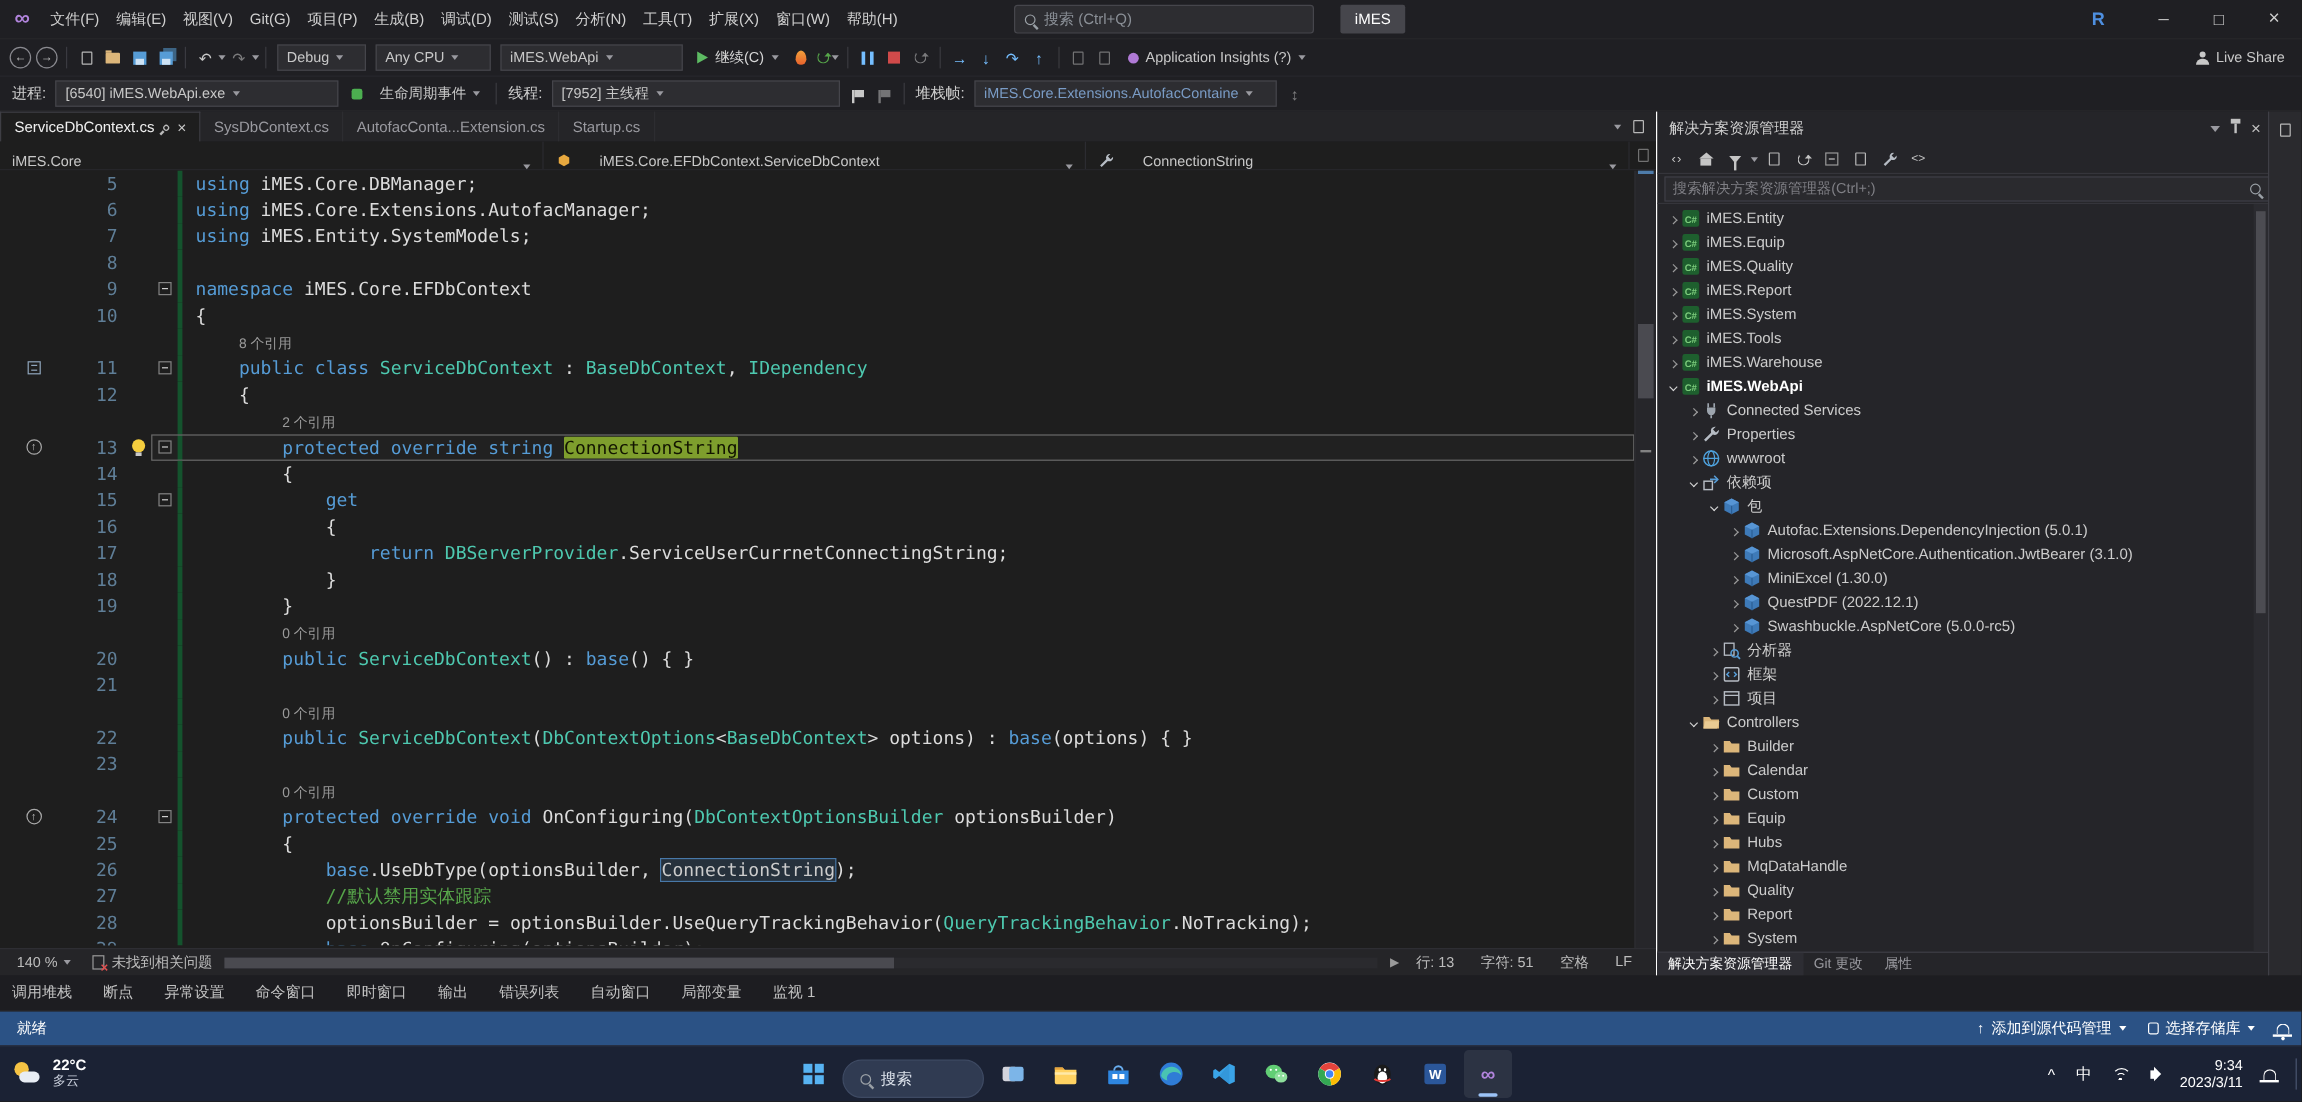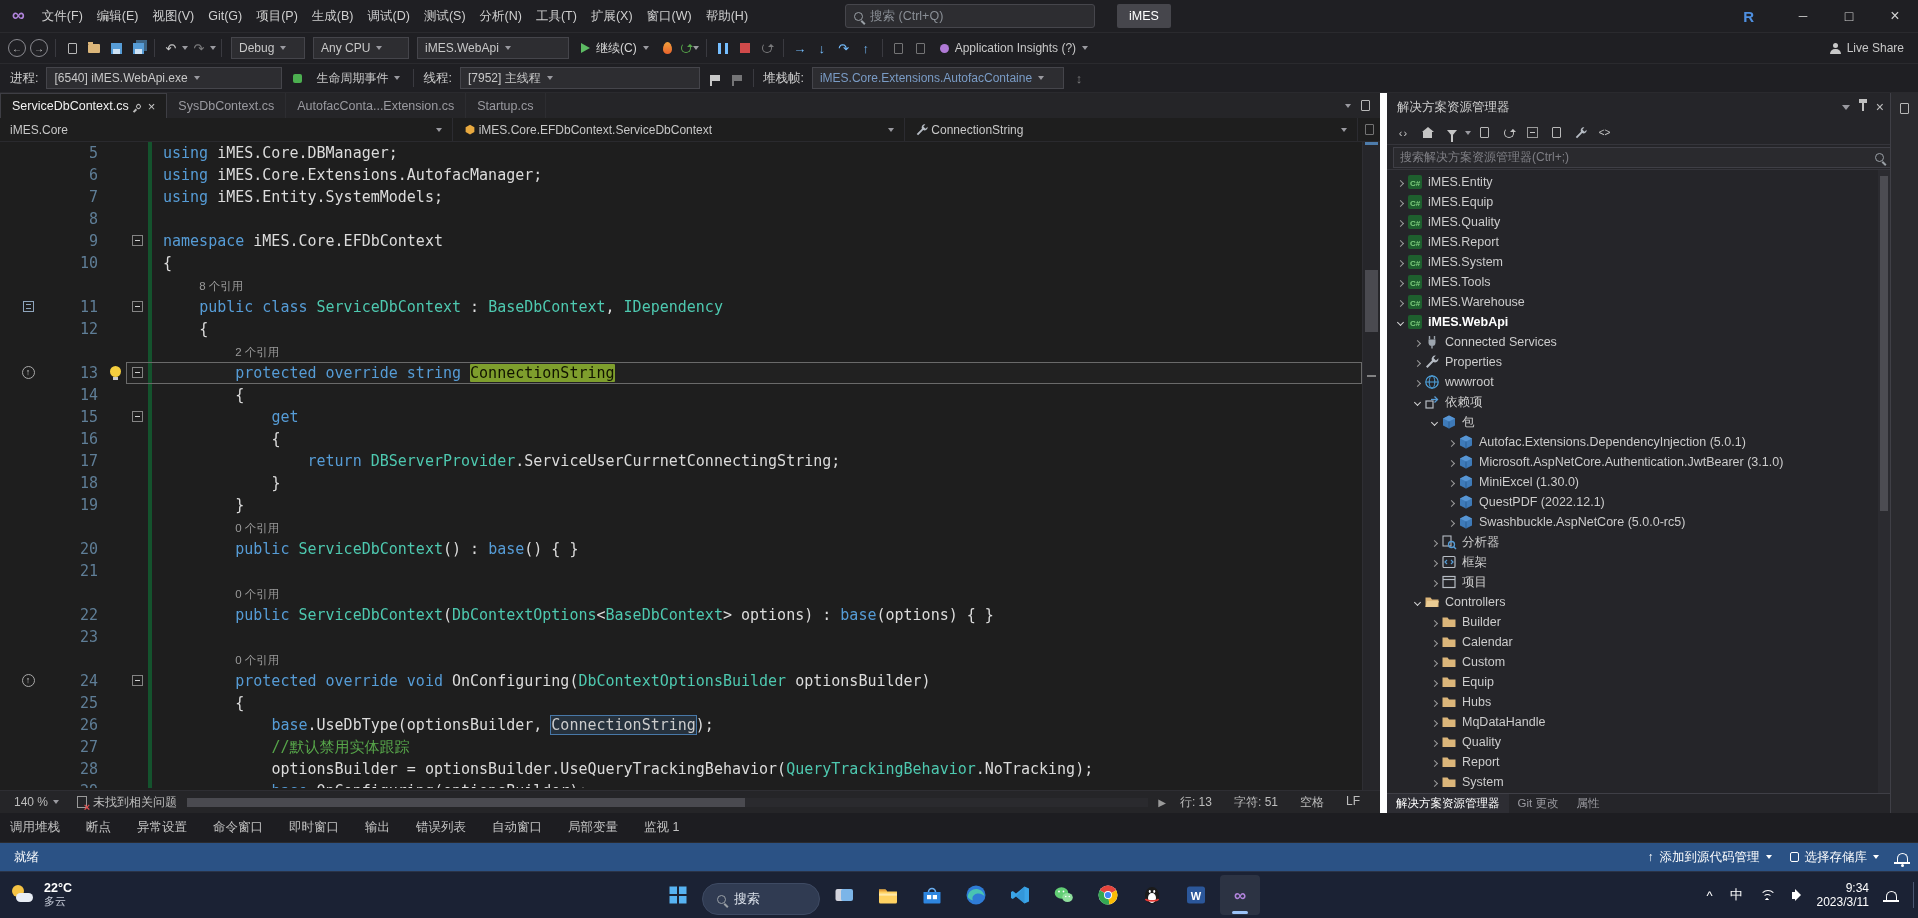--- a/index.html
+++ b/index.html
@@ -72,21 +72,21 @@
   #tabstrip{height:25px;background:#252528;display:flex;align-items:stretch}
   #tabs{display:flex}
   .tab{display:flex;align-items:center;gap:7px;padding:0 11px;color:#9a9aa0;font-size:12.5px;border-right:1px solid #2d2d31}
   .tab.active{background:#1e1e1e;color:#f0f0f0;border:1px solid #3e3e44;border-bottom:none}
   .tpin{width:5px;height:5px;border:1.5px solid #bbb;border-radius:50%;position:relative;transform:rotate(45deg)}
   .tpin::after{content:"";position:absolute;top:5px;left:1px;width:1.5px;height:4px;background:#bbb}
   .tclose{color:#c8c8c8;font-size:13px}
   .strip-icons{margin-left:auto;display:flex;align-items:center;gap:10px;padding-right:10px}
   
   #breadcrumb{height:24px;background:#1e1e1e;border-bottom:1px solid #2a2a2e;display:flex;align-items:center}
-  .bc-seg{flex:1;display:flex;align-items:center;gap:2px;padding:0 10px;border-right:1px solid #2c2c31;height:100%}
+  .bc-seg{flex:1;display:flex;align-items:flex-end;gap:23px;padding:0 10px;border-right:1px solid #2c2c31;height:100%}
   .bc-text{white-space:nowrap;overflow:hidden;color:#c8c8c8;font-size:12px}
   .bc-seg .chev{margin-left:auto}
   
   #code-wrap{flex:1;display:flex;background:#1e1e1e;overflow:hidden}
   #code-lines{width:1362px;overflow:hidden}
   .crow{display:flex;height:22px}
   .crow.clip{height:8px;overflow:hidden}
   .cg{width:56px;display:flex;justify-content:center;flex:none}
   .cnum{width:48px;text-align:right;padding-right:6px;color:#5f7e97;flex:none}
   .cnum,.ctext{font-family:"DejaVu Sans Mono",monospace;font-size:15px;line-height:22px}
@@ -118,21 +118,21 @@
   #zoom-box{display:flex;align-items:center;gap:5px;padding:0 6px}
   .health{width:10px;height:12px;border:1px solid #9a9a9a;position:relative;margin:0 6px 0 12px;flex:none}
   .health::after{content:"×";position:absolute;right:-4px;bottom:-6px;color:#e05050;font-size:11px;font-weight:bold}
   .hs-track{flex:1;height:9px;background:#2a2a2e;margin:0 10px;position:relative}
   .hs-thumb{position:absolute;left:0;top:0;bottom:0;width:58%;background:#4a4a50}
   .hs-arrow{color:#9a9a9a;font-size:10px;margin-right:14px}
   .pos-fields{display:flex;gap:22px;padding-right:12px;white-space:nowrap}
 
   
   #right-col{flex:1;display:flex}
-  #se{width:510px;background:#252529;border-left:7px solid #ffffff;display:flex;flex-direction:column}
+  #se{width:510px;background:#252529;border-left:1px solid #ffffff;display:flex;flex-direction:column}
   .se-title{height:28px;display:flex;align-items:center;padding:0 6px 0 10px;color:#cfcfcf}
   .se-t-icons{margin-left:auto;display:flex;align-items:center;gap:12px}
   .chev.big{border-left-width:4.5px;border-right-width:4.5px;border-top-width:5px}
   .pin{width:2px;height:8px;background:#c0c0c0;position:relative;display:inline-block}
   .pin::before{content:"";position:absolute;top:-4px;left:-3px;width:8px;height:4px;background:#c0c0c0}
   .xbtn{color:#c0c0c0;font-size:14px}
   .se-toolbar{height:24px;display:flex;align-items:center;gap:3px;padding:0 6px;border-bottom:1px solid #35353b}
   .sico{width:21px;height:19px;display:flex;align-items:center;justify-content:center;color:#c5c5c5;font-size:11px;flex:none}
   .gly-views::before{content:"‹›";letter-spacing:1px}
   .gly-code::before{content:"<>";font-size:10px}

